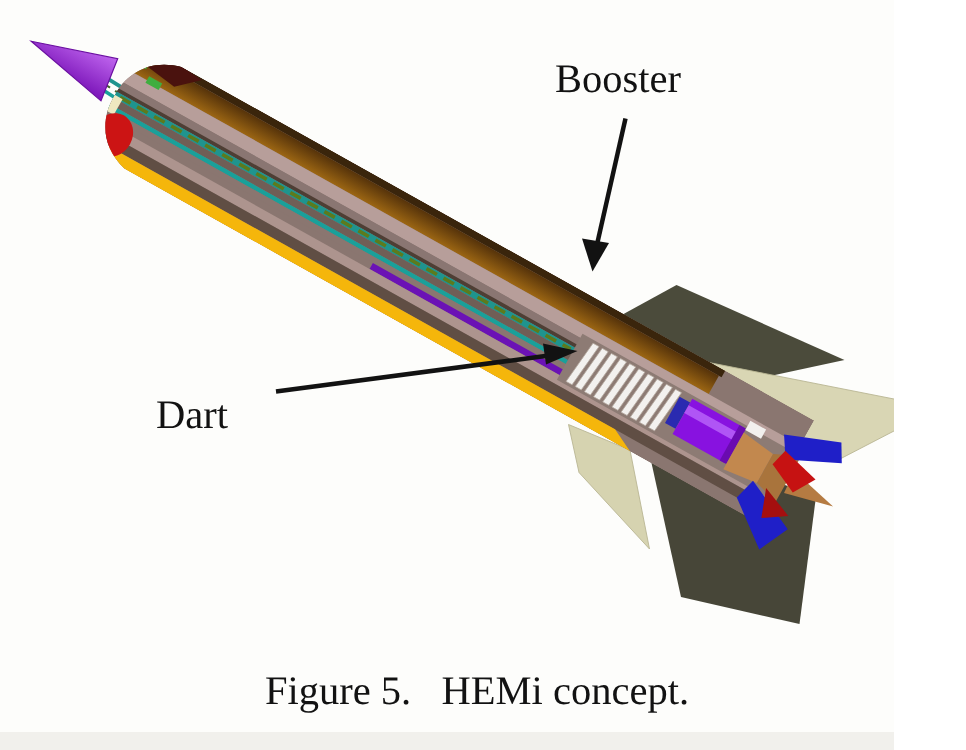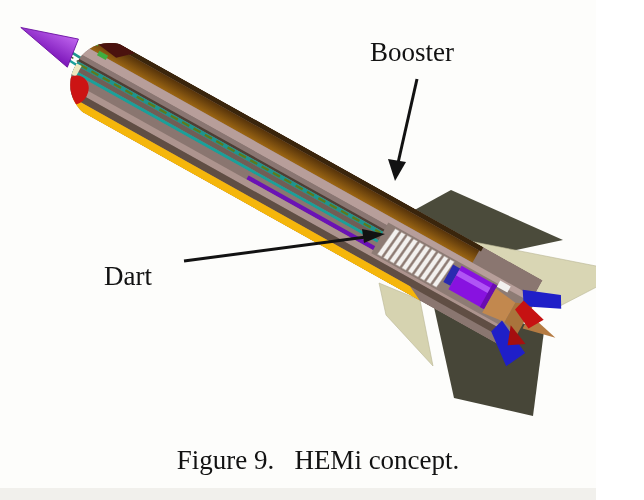--- a/index.html
+++ b/index.html
@@ -110,15 +110,15 @@
     <g stroke="#121212" fill="#121212">
       <line x1="417" y1="79" x2="398" y2="163" stroke-width="3"></line>
       <polygon points="395,181 388,159 406,162" stroke="none"></polygon>
       <line x1="184" y1="261" x2="366" y2="237" stroke-width="3"></line>
       <polygon points="385,234 364,243 362,229" stroke="none"></polygon>
     </g>
   </svg>
 
   <div class="anno-label" id="label-booster">Booster</div>
   <div class="anno-label" id="label-dart">Dart</div>
-  <div id="caption">Figure 9.   HEMi concept.</div>
+  <div id="caption">Figure 5.   HEMi concept.</div>
 
 </div>
 
 </body></html>

